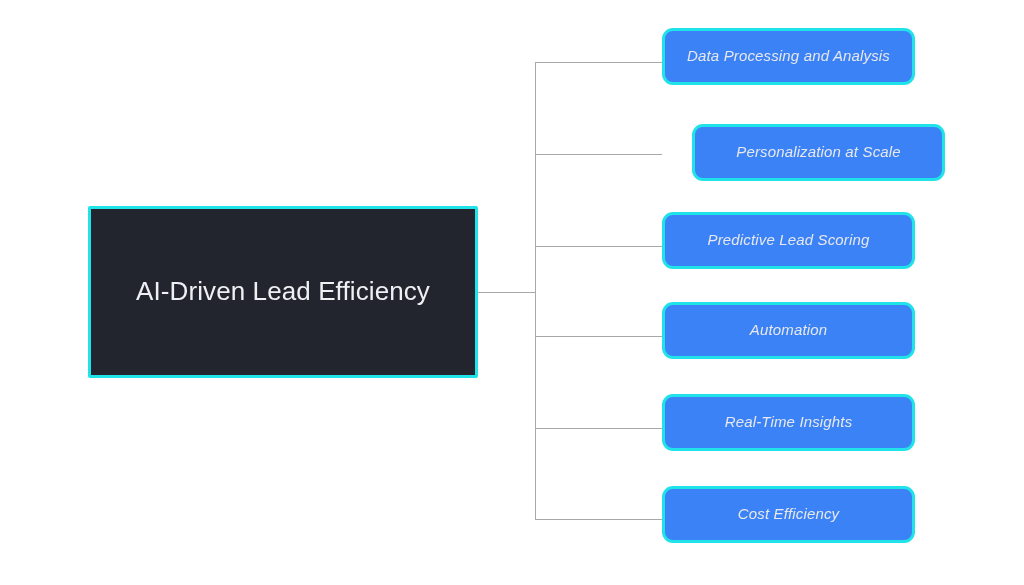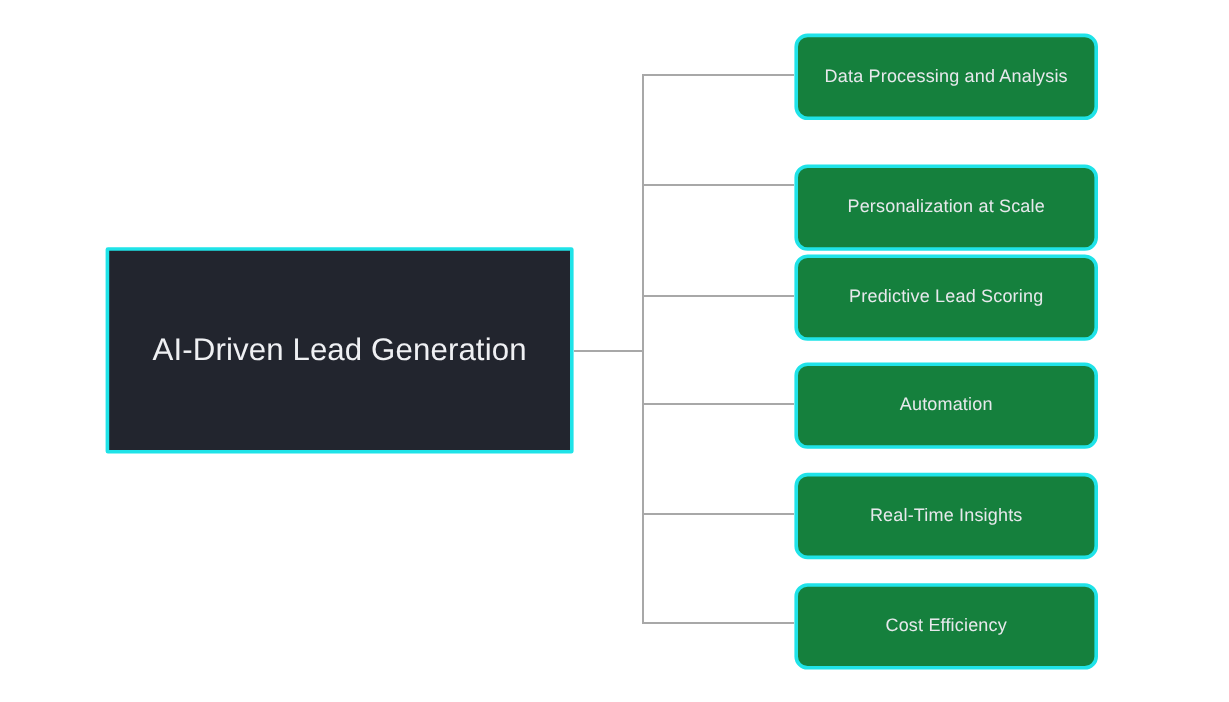--- a/index.html
+++ b/index.html
@@ -54,41 +54,42 @@
     text-align: center;
     font-weight: 400;
     letter-spacing: 0.1px;
   }
 
   
   .child-node {
     position: absolute;
     left: 662px;
     width: 253px;
-    height: 72px;
+    height: 57px;
     box-sizing: border-box;
-    background: #15803d;
+    background: #3b82f6;
     border: 3px solid #1FE3E8;
     border-radius: 11px;
     display: flex;
     align-items: center;
     justify-content: center;
     padding: 0 12px;
+    font-style: italic;
   }
   .child-label {
     color: #E7E8EC;
     font-size: 15px;
     line-height: 1.25;
     text-align: center;
     font-weight: 400;
     letter-spacing: 0.15px;
   }
 
   .child-0 { top: 28px; }
-  .child-1 { top: 137px; }
+  .child-1 { top: 124px; margin-left: 30px; }
   .child-2 { top: 212px; padding-left: 12px; }
   .child-3 { top: 302px; }
   .child-4 { top: 394px; }
   .child-5 { top: 486px; align-items: center; }
 </style>
 </head>
 <body>
 
 <div id="diagram">
 
@@ -103,21 +104,21 @@
       <line x1="535" y1="154.5" x2="662" y2="154.5"></line>
       <line x1="535" y1="246.5" x2="662" y2="246.5"></line>
       <line x1="535" y1="336.5" x2="662" y2="336.5"></line>
       <line x1="535" y1="428.5" x2="662" y2="428.5"></line>
       <line x1="535" y1="519.5" x2="662" y2="519.5"></line>
     </g>
   </svg>
 
   <div class="root-node">
     <div class="root-label">
-      <span>AI-Driven Lead Generation</span><br>
+      <span>AI-Driven Lead Efficiency</span><br>
     </div>
   </div>
 
   <div class="child-node child-0">
     <span class="child-label">Data Processing and Analysis</span>
   </div>
 
   <div class="child-node child-1">
     <span class="child-label">Personalization at Scale</span>
   </div>

